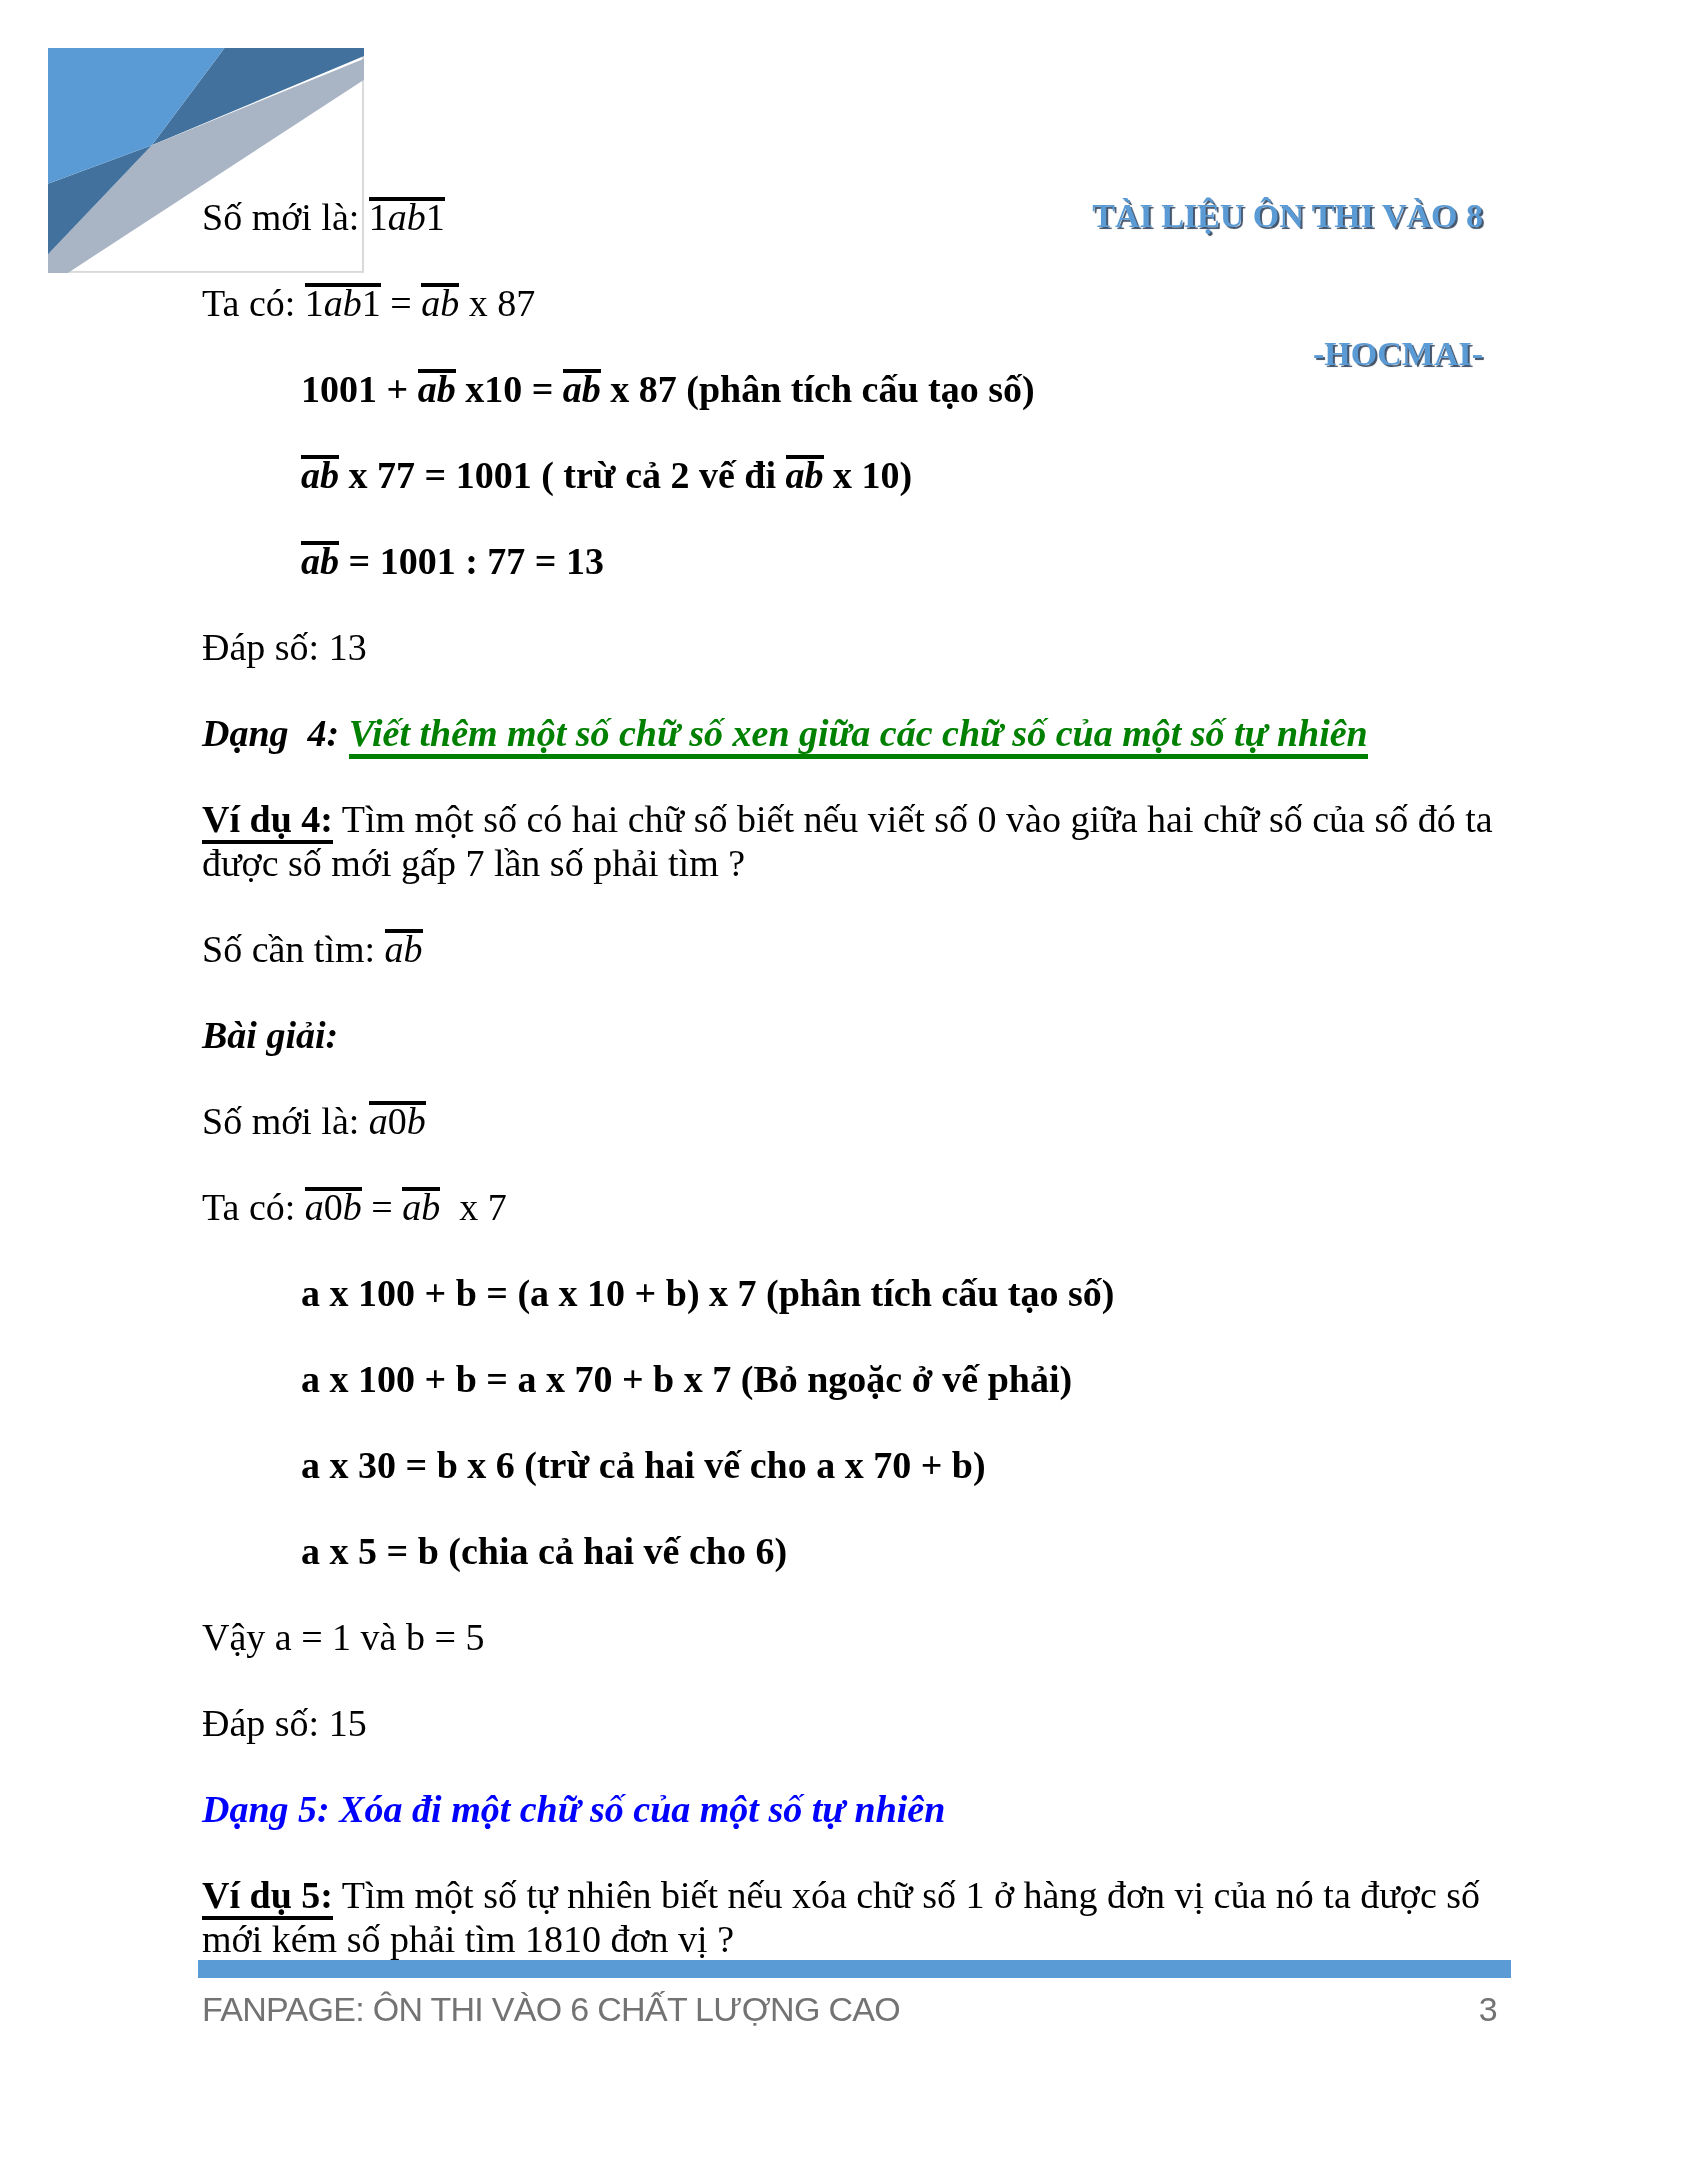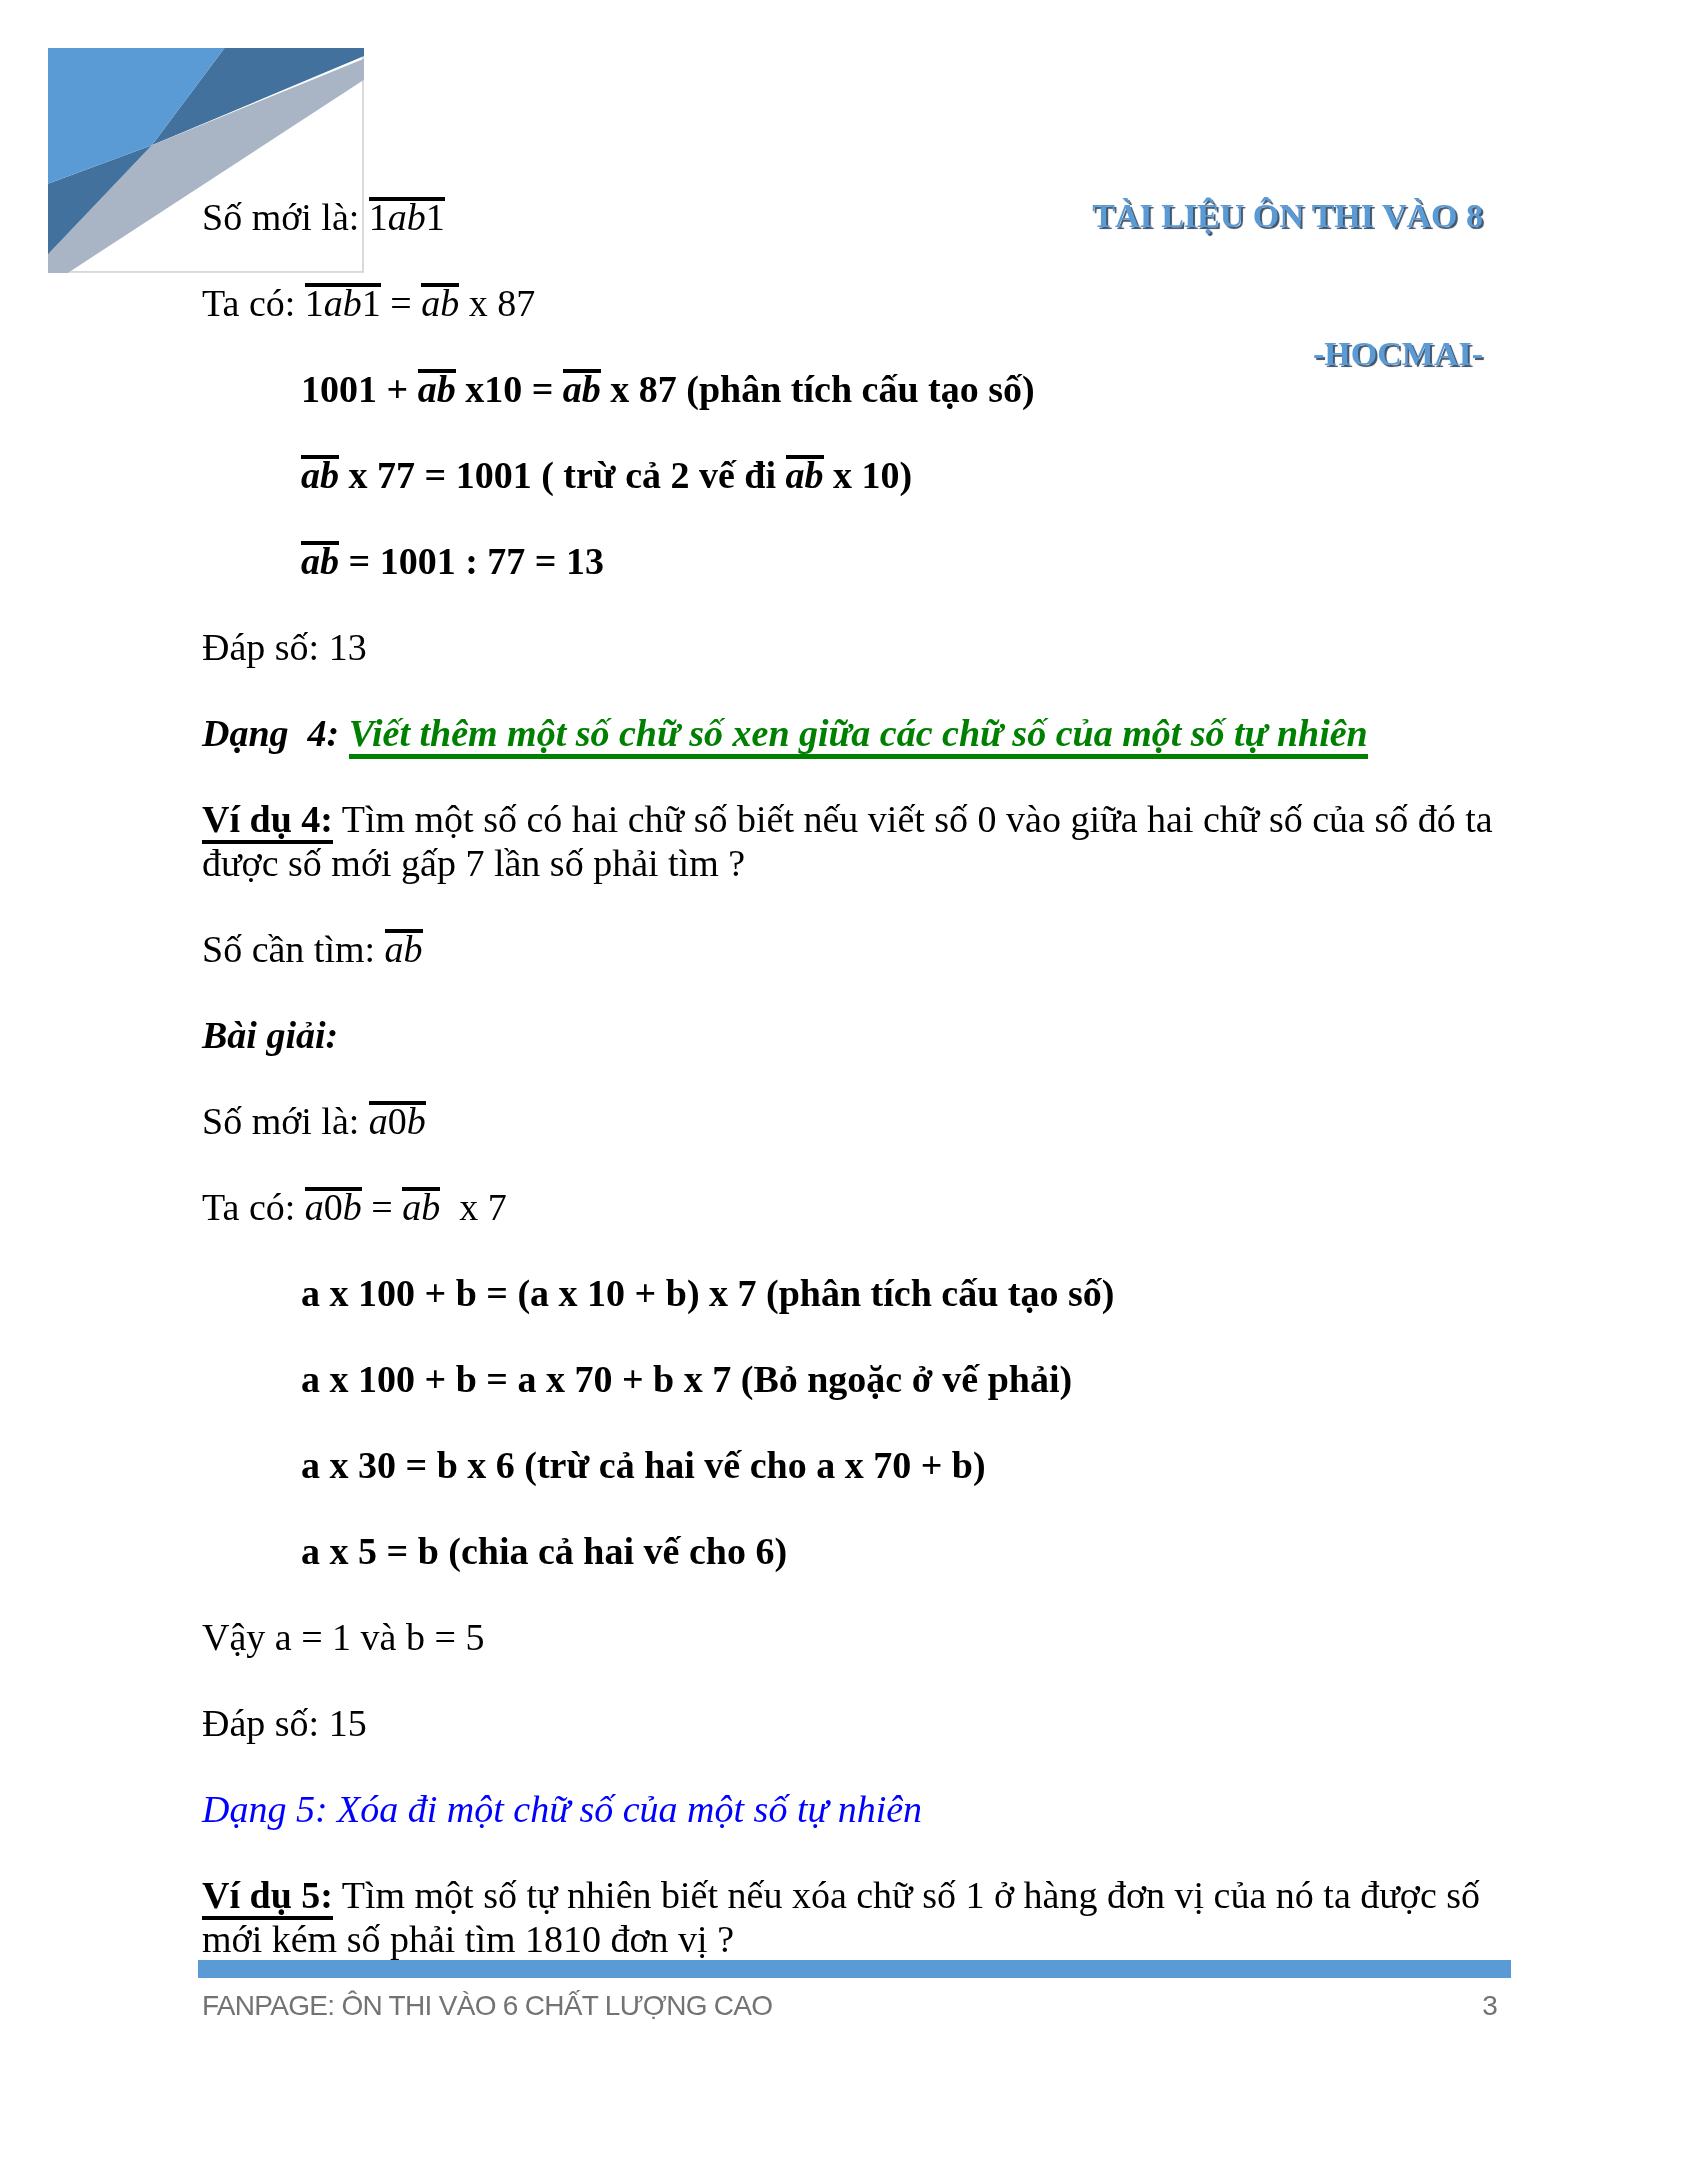--- a/index.html
+++ b/index.html
@@ -28,37 +28,37 @@
     position:absolute;left:202px;top:195px;width:1298px;
     font-size:38px;line-height:44px;
   }
   .para{margin:0 0 42px 0;white-space:pre-wrap;}
   .para.ind{padding-left:99px;font-weight:bold;}
   .i{font-style:italic;}
   .bi{font-weight:bold;font-style:italic;}
   .bu{font-weight:bold;border-bottom:4.6px solid #000;}
   .hb{font-weight:bold;font-style:italic;color:#000;}
   .hg{font-weight:bold;font-style:italic;color:var(--green,#008000);border-bottom:5.3px solid var(--green,#008000);}
-  .hblue{font-weight:normal;font-style:italic;color:var(--blue,#0000FF);}
+  .hblue{font-weight:bold;font-style:italic;color:var(--blue,#0000FF);}
   
   .ol{position:relative;}
   .ol::before{
     content:"";position:absolute;left:0;right:0;top:1.3px;height:3.3px;
     background:#000;
   }
   
   .footer-bar{
     position:absolute;left:198px;top:1960px;width:1313px;height:18px;
     background:var(--accent,#5B9BD5);
   }
   .footer{
     position:absolute;left:202px;top:1990px;width:1295px;
     display:flex;justify-content:space-between;align-items:baseline;
     font-family:"Liberation Sans","DejaVu Sans",sans-serif;
-    font-size:28px;letter-spacing:-0.7px;
+    font-size:34px;letter-spacing:-0.7px;
     color:var(--gray,#737373);
   }
 </style>
 </head>
 <body>
 
 <div class="page">
 
   <svg class="logo" viewBox="0 0 478 340" aria-hidden="true">
     <rect x="1.5" y="1.5" width="475" height="337" style="fill:#fff;stroke:var(--logo_border,#D9D9D9);stroke-width:3"></rect>

